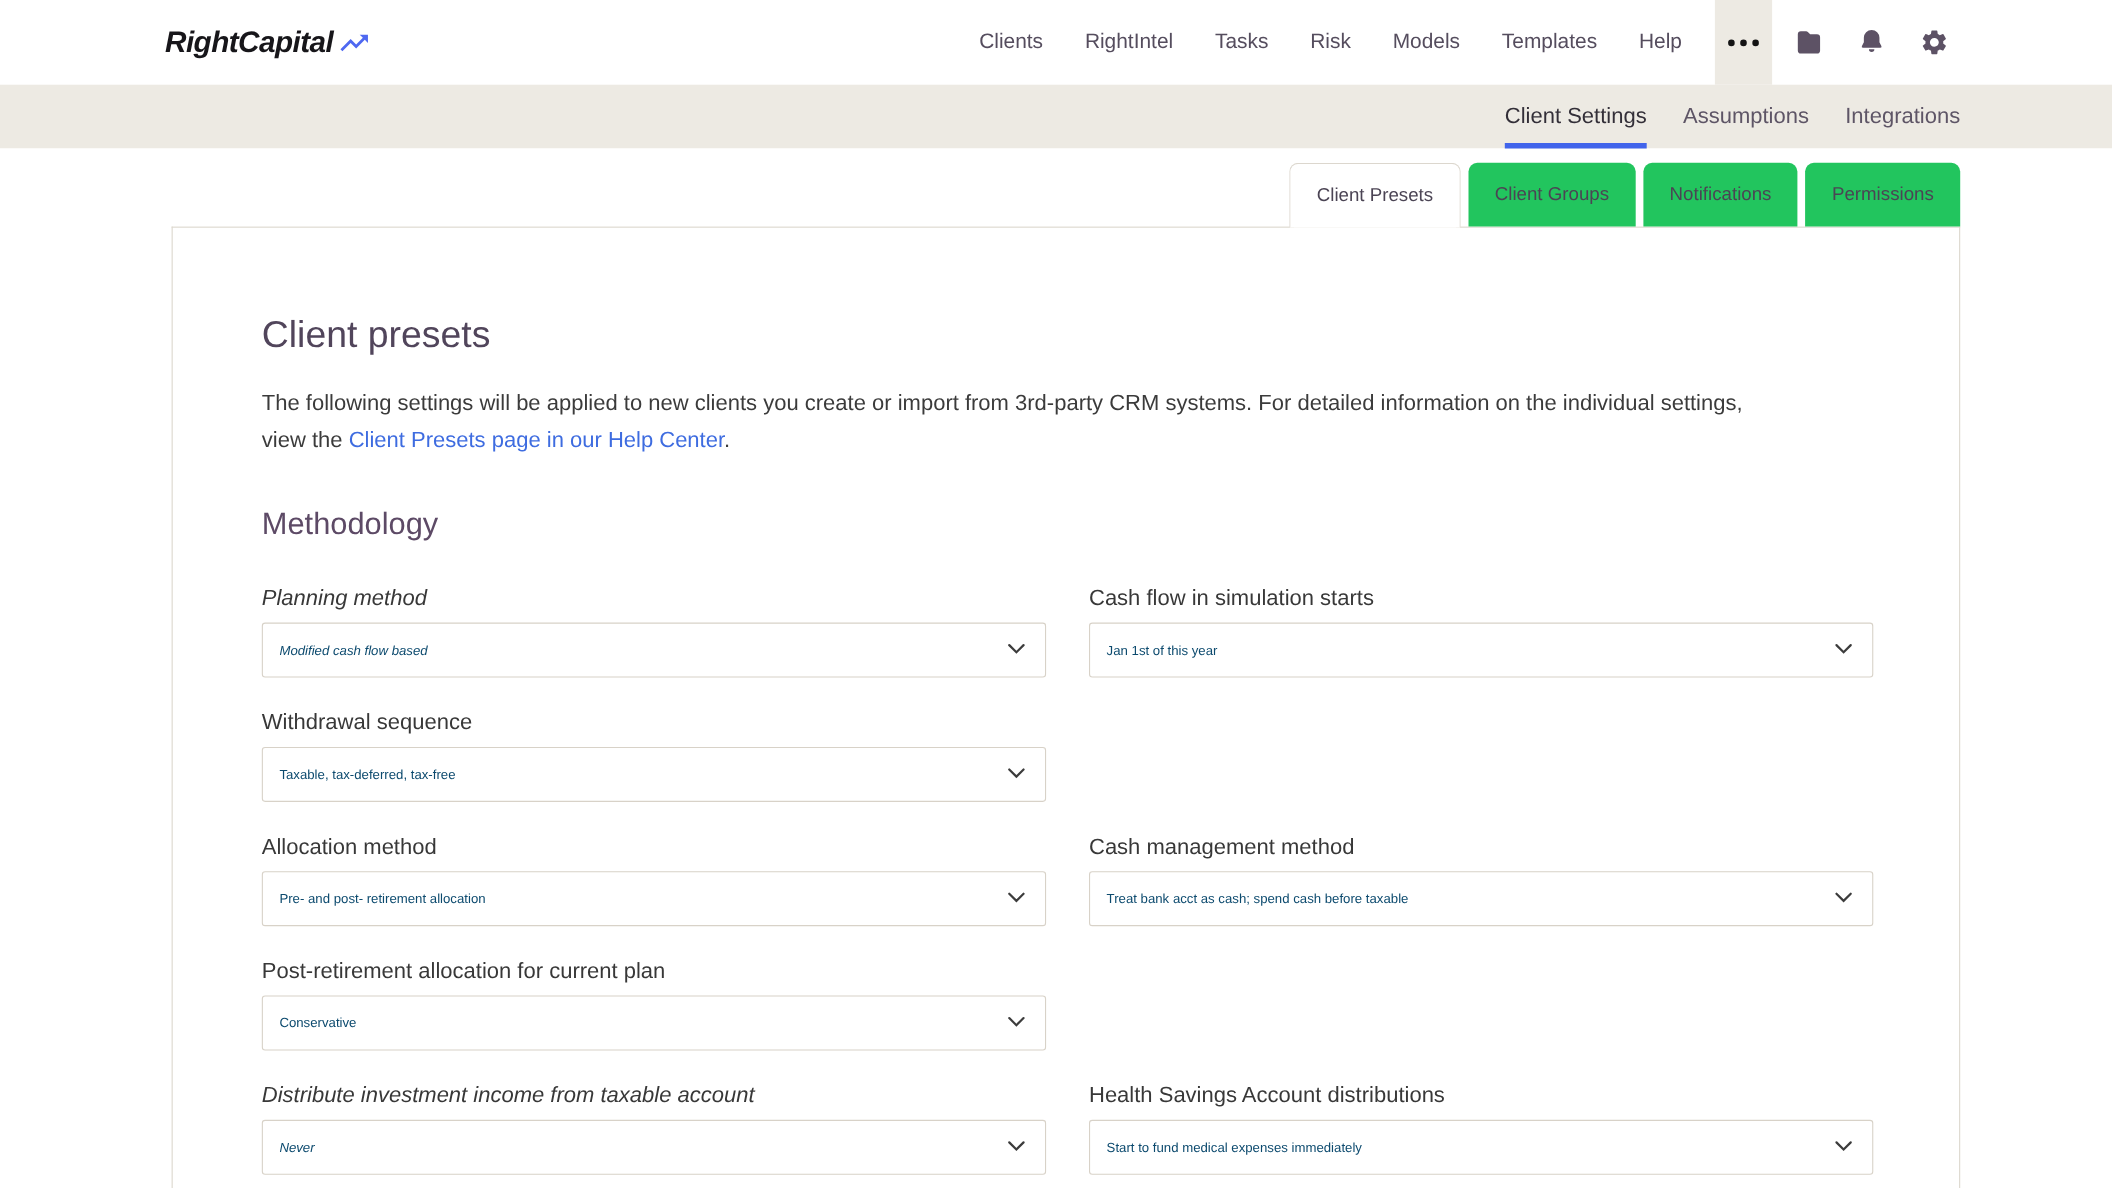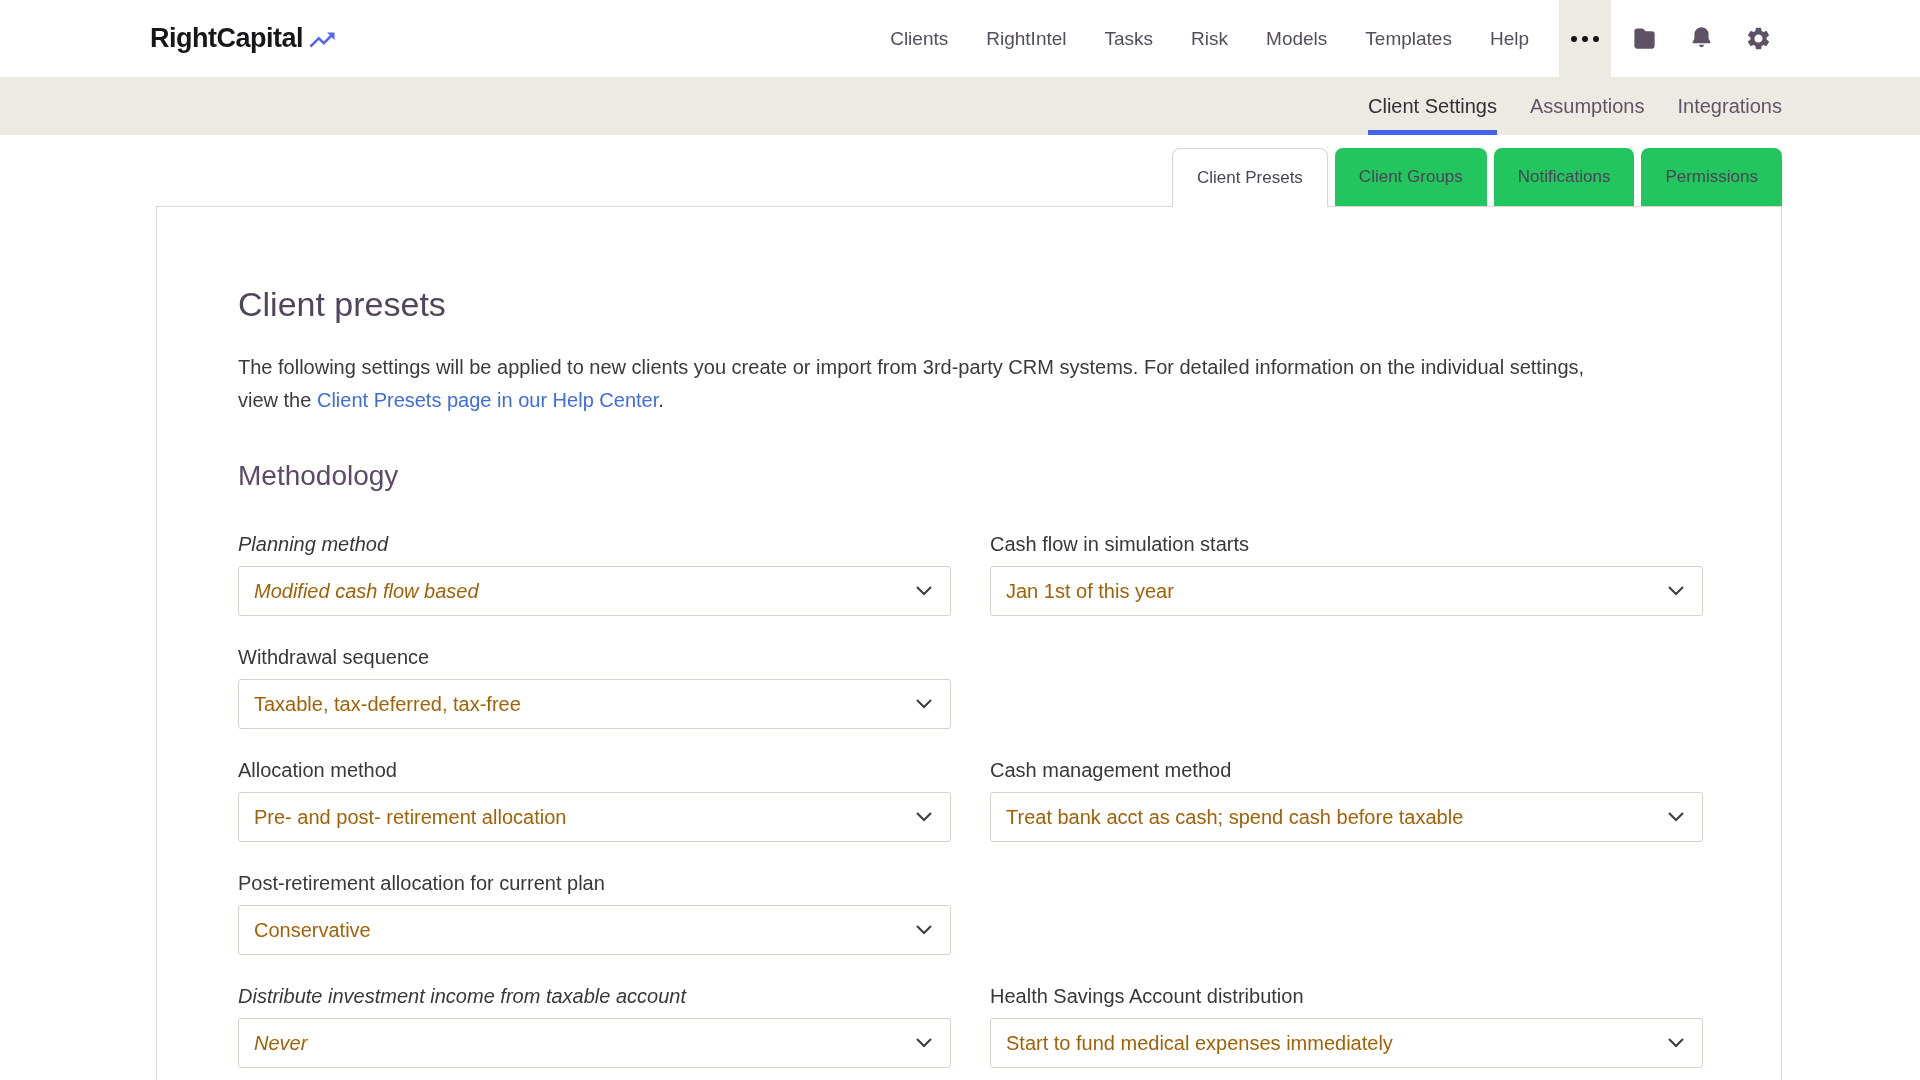--- a/index.html
+++ b/index.html
@@ -4,21 +4,21 @@
 <title>RightCapital</title>
 <style>
   * { box-sizing: border-box; margin: 0; padding: 0; }
   html, body { width: 1920px; height: 1080px; overflow: hidden; background: #ffffff;
     font-family: "Liberation Sans", sans-serif; }
 
   
   .topnav { height: 77px; background: #ffffff; display: flex; align-items: stretch;
     justify-content: space-between; padding-left: 150px; padding-right: 148px; }
   .brand { display: flex; align-items: center; gap: 2px; cursor: pointer; }
-  .brand-text { font-size: 27px; font-weight: 700; color: #17161a; letter-spacing: -0.5px; }
+  .brand-text { font-size: 27px; font-weight: 700; color: #17161a; letter-spacing: -0.5px; font-style: italic; }
   .brand-arrow { margin-top: 6px; }
   .nav-right { display: flex; align-items: stretch; }
   .nav-links { display: flex; align-items: center; gap: 38px; margin-right: 30px; }
   .nav-link { font-size: 19px; color: #554d5e; cursor: pointer; white-space: nowrap; }
   .more-btn { width: 52px; background: #edeae3; display: flex; align-items: center;
     justify-content: center; gap: 5px; cursor: pointer; }
   .dot { width: 6px; height: 6px; border-radius: 50%; background: #141414; }
   .nav-icons { display: flex; align-items: center; gap: 30px; margin-left: 20px; }
   .nav-icon { cursor: pointer; display: flex; align-items: center; }
 
@@ -52,21 +52,21 @@
   .section-title { margin-top: 41px; font-size: 28px; line-height: 36px; font-weight: 500;
     color: #5d4a66; }
 
   
   .grid { margin-top: 38px; display: grid; grid-template-columns: 713px 713px;
     column-gap: 39px; row-gap: 29px; }
   .field-label { font-size: 20px; line-height: 25px; color: #383838; margin-bottom: 9px; }
   .select { height: 50px; border: 1px solid #d8d2c8; border-radius: 3px; background: #fff;
     display: flex; align-items: center; justify-content: space-between;
     padding: 0 18px 0 15px; cursor: pointer; }
-  .select-value { font-size: 20px; color: #a16207; white-space: nowrap; }
+  .select-value { font-size: 12px; color: #0c4a6e; white-space: nowrap; }
 </style>
 </head>
 <body>
 
 <div class="topnav">
   <div class="brand">
     <span class="brand-text">RightCapital</span>
     <span class="brand-arrow">
       <svg width="34" height="30" viewBox="0 0 24 24">
           <path fill="#4e68f1" d="M16 6l2.29 2.29-4.88 4.88-4-4L2 16.59 3.41 18l6-6 4 4 6.3-6.29L22 12V6z"></path>
@@ -196,21 +196,21 @@
       <div class="field-label">Distribute investment income from taxable account</div>
       <div class="select">
         <span class="select-value">Never</span>
         <span><svg width="16" height="10" viewBox="0 0 16 10">
               <path d="M1.5 1.5 L8 8 L14.5 1.5" fill="none" stroke="#3c3c3c" stroke-width="2" stroke-linecap="round"></path>
             </svg></span>
       </div>
     </div>
 
     <div style="grid-column:2; grid-row:5;">
-      <div class="field-label">Health Savings Account distribution</div>
+      <div class="field-label">Health Savings Account distributions</div>
       <div class="select">
         <span class="select-value">Start to fund medical expenses immediately</span>
         <span><svg width="16" height="10" viewBox="0 0 16 10">
               <path d="M1.5 1.5 L8 8 L14.5 1.5" fill="none" stroke="#3c3c3c" stroke-width="2" stroke-linecap="round"></path>
             </svg></span>
       </div>
     </div>
 
   </div>
 </div>

